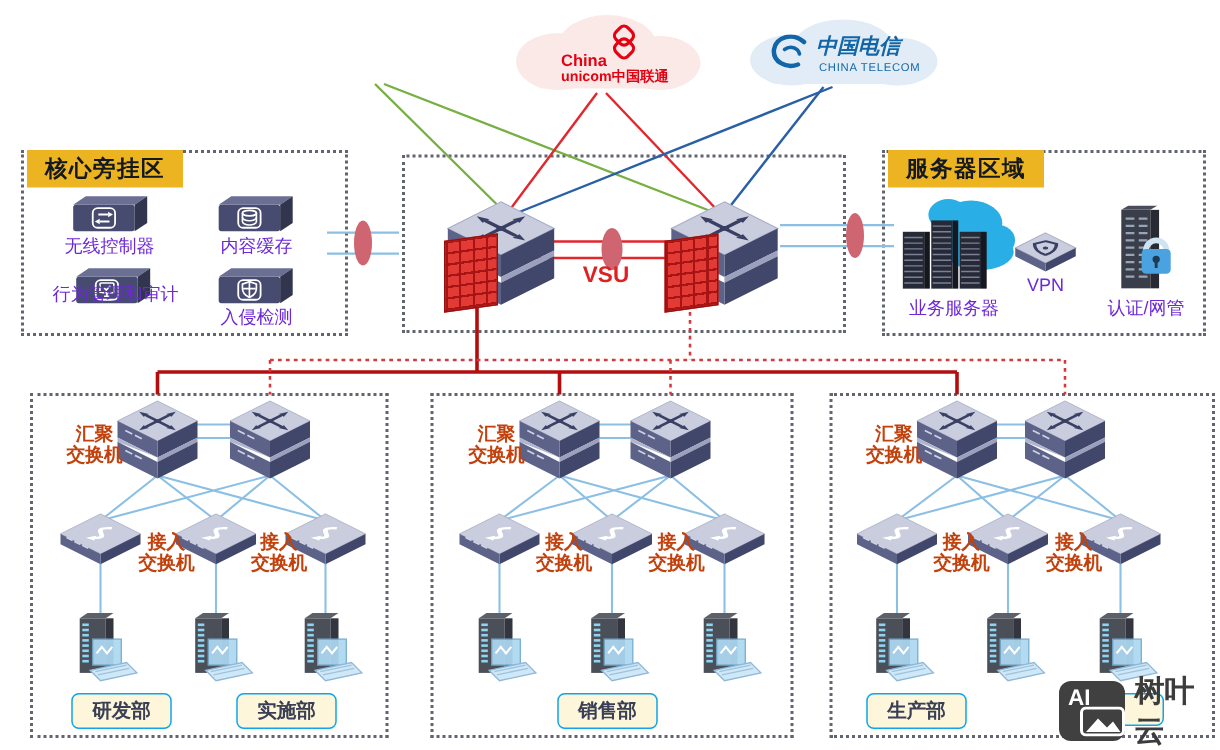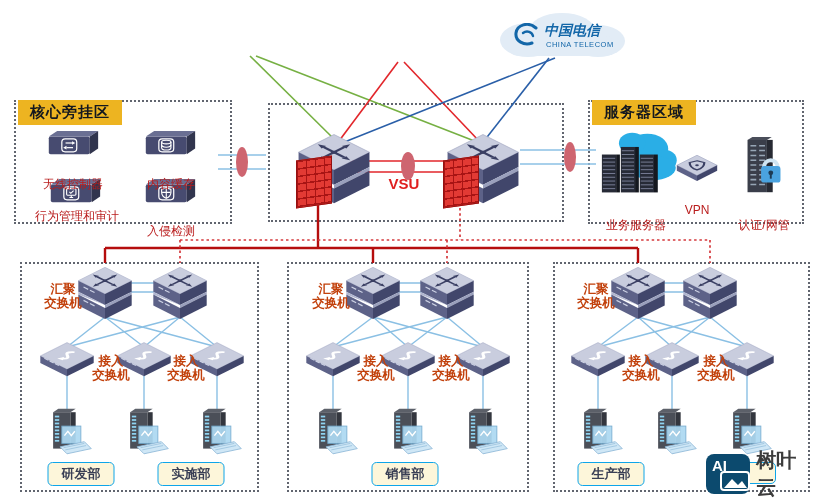--- a/index.html
+++ b/index.html
@@ -3,39 +3,39 @@
 <meta charset="utf-8">
 <style>
   html,body{margin:0;padding:0;background:#fff;}
   .stage{position:relative;width:813px;height:500px;background:#fff;overflow:hidden;
          font-family:"Liberation Sans","DejaVu Sans",sans-serif;}
   .wires{position:absolute;left:0;top:0;z-index:2;}
   .zone{position:absolute;border:2px dotted #61656f;background:transparent;z-index:1;}
   .tab{position:absolute;background:#edb421;color:#14181f;font-weight:bold;font-size:15px;
        padding:3px 12px;z-index:4;white-space:nowrap;letter-spacing:1px;}
   .dev{position:absolute;z-index:3;}
-  .dev-label{position:absolute;transform:translateX(-50%);font-size:12px;color:#b91c1c;
-             white-space:nowrap;z-index:4;margin-top:20px;}
+  .dev-label{position:absolute;transform:translateX(-50%);font-size:12px;color:#6d28d9;
+             white-space:nowrap;z-index:4;}
   .two-line{position:absolute;transform:translateX(-50%);font-size:12.5px;line-height:14px;
             font-weight:bold;color:#c2410c;text-align:center;white-space:nowrap;z-index:4;}
   .dept{position:absolute;transform:translateX(-50%);background:#fdf6da;border:1px solid #0ea5e9;
         border-radius:5px;color:#3a3f55;font-size:13px;font-weight:bold;text-align:center;
         padding:2px 13px;z-index:4;white-space:nowrap;}
   .vsu{position:absolute;transform:translateX(-50%);color:#e02020;font-weight:bold;
        font-size:15px;z-index:4;}
   .firewall{position:absolute;width:34px;height:46px;transform:skewY(-8deg);z-index:5;
             background-color:#e23a34;border:1px solid #941111;
             background-image:repeating-linear-gradient(0deg,#a81414 0 1.5px,transparent 1.5px 7.5px),
                              repeating-linear-gradient(90deg,#a81414 0 1.5px,transparent 1.5px 9px);}
   .cloud{position:absolute;z-index:3;}
   .cloud svg.bg{position:absolute;left:0;top:0;}
   .cloud .zh{position:absolute;font-weight:bold;white-space:nowrap;}
   .cloud .en{position:absolute;white-space:nowrap;}
   .wm{position:absolute;left:706px;top:447px;z-index:10;display:flex;align-items:center;}
-  .wm-logo{position:relative;width:47px;height:40px;background:#0c4a6e;border-radius:8px;}
+  .wm-logo{position:relative;width:47px;height:40px;background:#404040;border-radius:8px;}
   .wm-logo .ai{position:absolute;left:6px;top:3px;color:#fff;font-weight:bold;font-size:15px;}
   .wm-brand{margin-left:6px;font-size:20px;font-weight:bold;color:#3c3c3c;}
 </style>
 </head>
 <body>
 
 <div class="stage">
 
   <svg width="0" height="0" style="position:absolute">
     <defs>
@@ -193,20 +193,38 @@
         <path d="M710,240 V263"></path>
     </g>
     <g stroke="#8bc0e4" stroke-width="1.4" fill="none">
       <path d="M129,283 H156 M129,292 H156 M105,317 L67,347 M105,317 L144,347 M105,317 L217,347 M180,317 L67,347 M180,317 L144,347 M180,317 L217,347 M67,376 V412 M144,376 V412 M217,376 V412"></path>
       <path d="M397,283 H423 M397,292 H423 M373,317 L333,347 M373,317 L408,347 M373,317 L483,347 M447,317 L333,347 M447,317 L408,347 M447,317 L483,347 M333,376 V412 M408,376 V412 M483,376 V412"></path>
       <path d="M662,283 H686 M662,292 H686 M638,317 L598,347 M638,317 L672,347 M638,317 L747,347 M710,317 L598,347 M710,317 L672,347 M710,317 L747,347 M598,376 V412 M672,376 V412 M747,376 V412"></path>
     </g>
   </svg>
 
 
+  <div class="cloud" style="left:338px;top:7px;width:134px;height:58px">
+    <svg class="bg" width="134" height="58" viewBox="0 0 134 58">
+      <g fill="#fbe9e7">
+          <ellipse cx="34" cy="34" rx="28" ry="19"></ellipse>
+          <ellipse cx="67" cy="24" rx="33" ry="21"></ellipse>
+          <ellipse cx="102" cy="35" rx="27" ry="18"></ellipse>
+          <rect x="14" y="30" width="106" height="22" rx="11"></rect>
+        </g>
+    </svg>
+    <svg style="position:absolute;left:64px;top:8px" width="28" height="26" viewBox="0 0 26 26">
+      <g transform="translate(13,13) rotate(45)" fill="none" stroke="#e60012" stroke-width="2.1" stroke-linejoin="round">
+        <rect x="-8.5" y="-8.5" width="11" height="11" rx="3.5"></rect>
+          <rect x="-2.5" y="-2.5" width="11" height="11" rx="3.5"></rect>
+      </g>
+    </svg>
+    <span class="zh" style="left:36px;top:28px;font-size:11px;color:#e60012">China</span>
+    <span class="zh" style="left:36px;top:38px;font-size:9.5px;color:#e60012">unicom中国联通</span>
+  </div>
 
   <div class="cloud" style="left:494px;top:10px;width:136px;height:52px">
     <svg class="bg" width="136" height="52" viewBox="0 0 136 52">
       <g fill="#e2ecf6">
           <ellipse cx="34" cy="30" rx="28" ry="17"></ellipse>
           <ellipse cx="68" cy="21" rx="33" ry="18"></ellipse>
           <ellipse cx="104" cy="31" rx="27" ry="16"></ellipse>
           <rect x="14" y="26" width="108" height="20" rx="10"></rect>
         </g>
     </svg>

